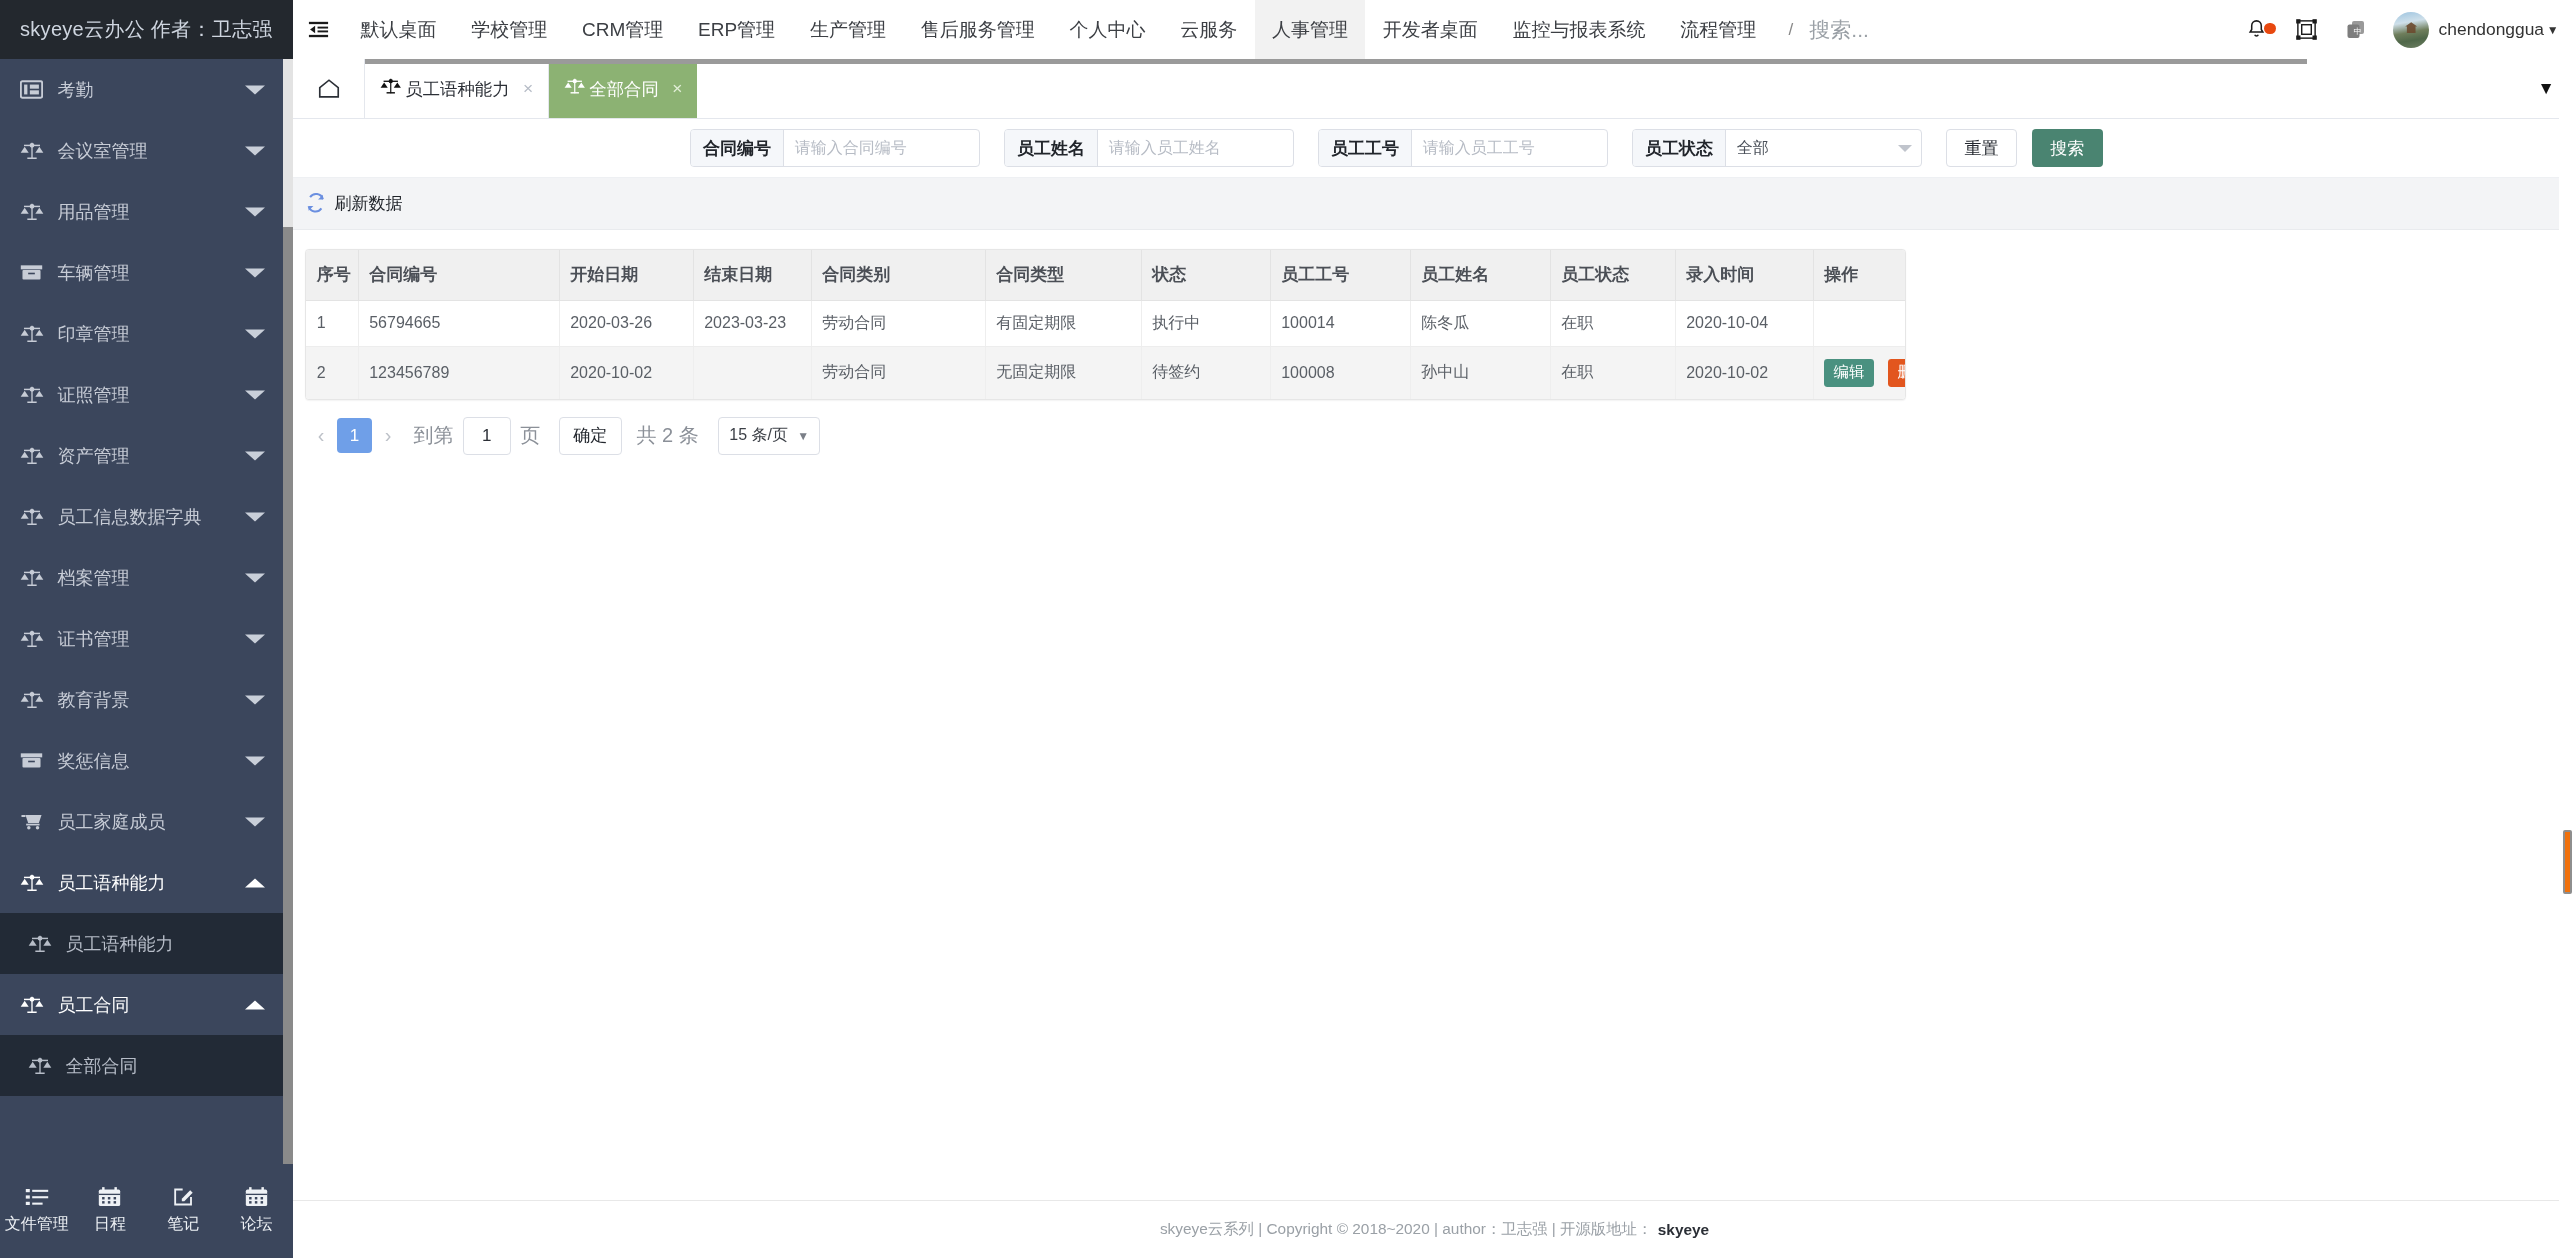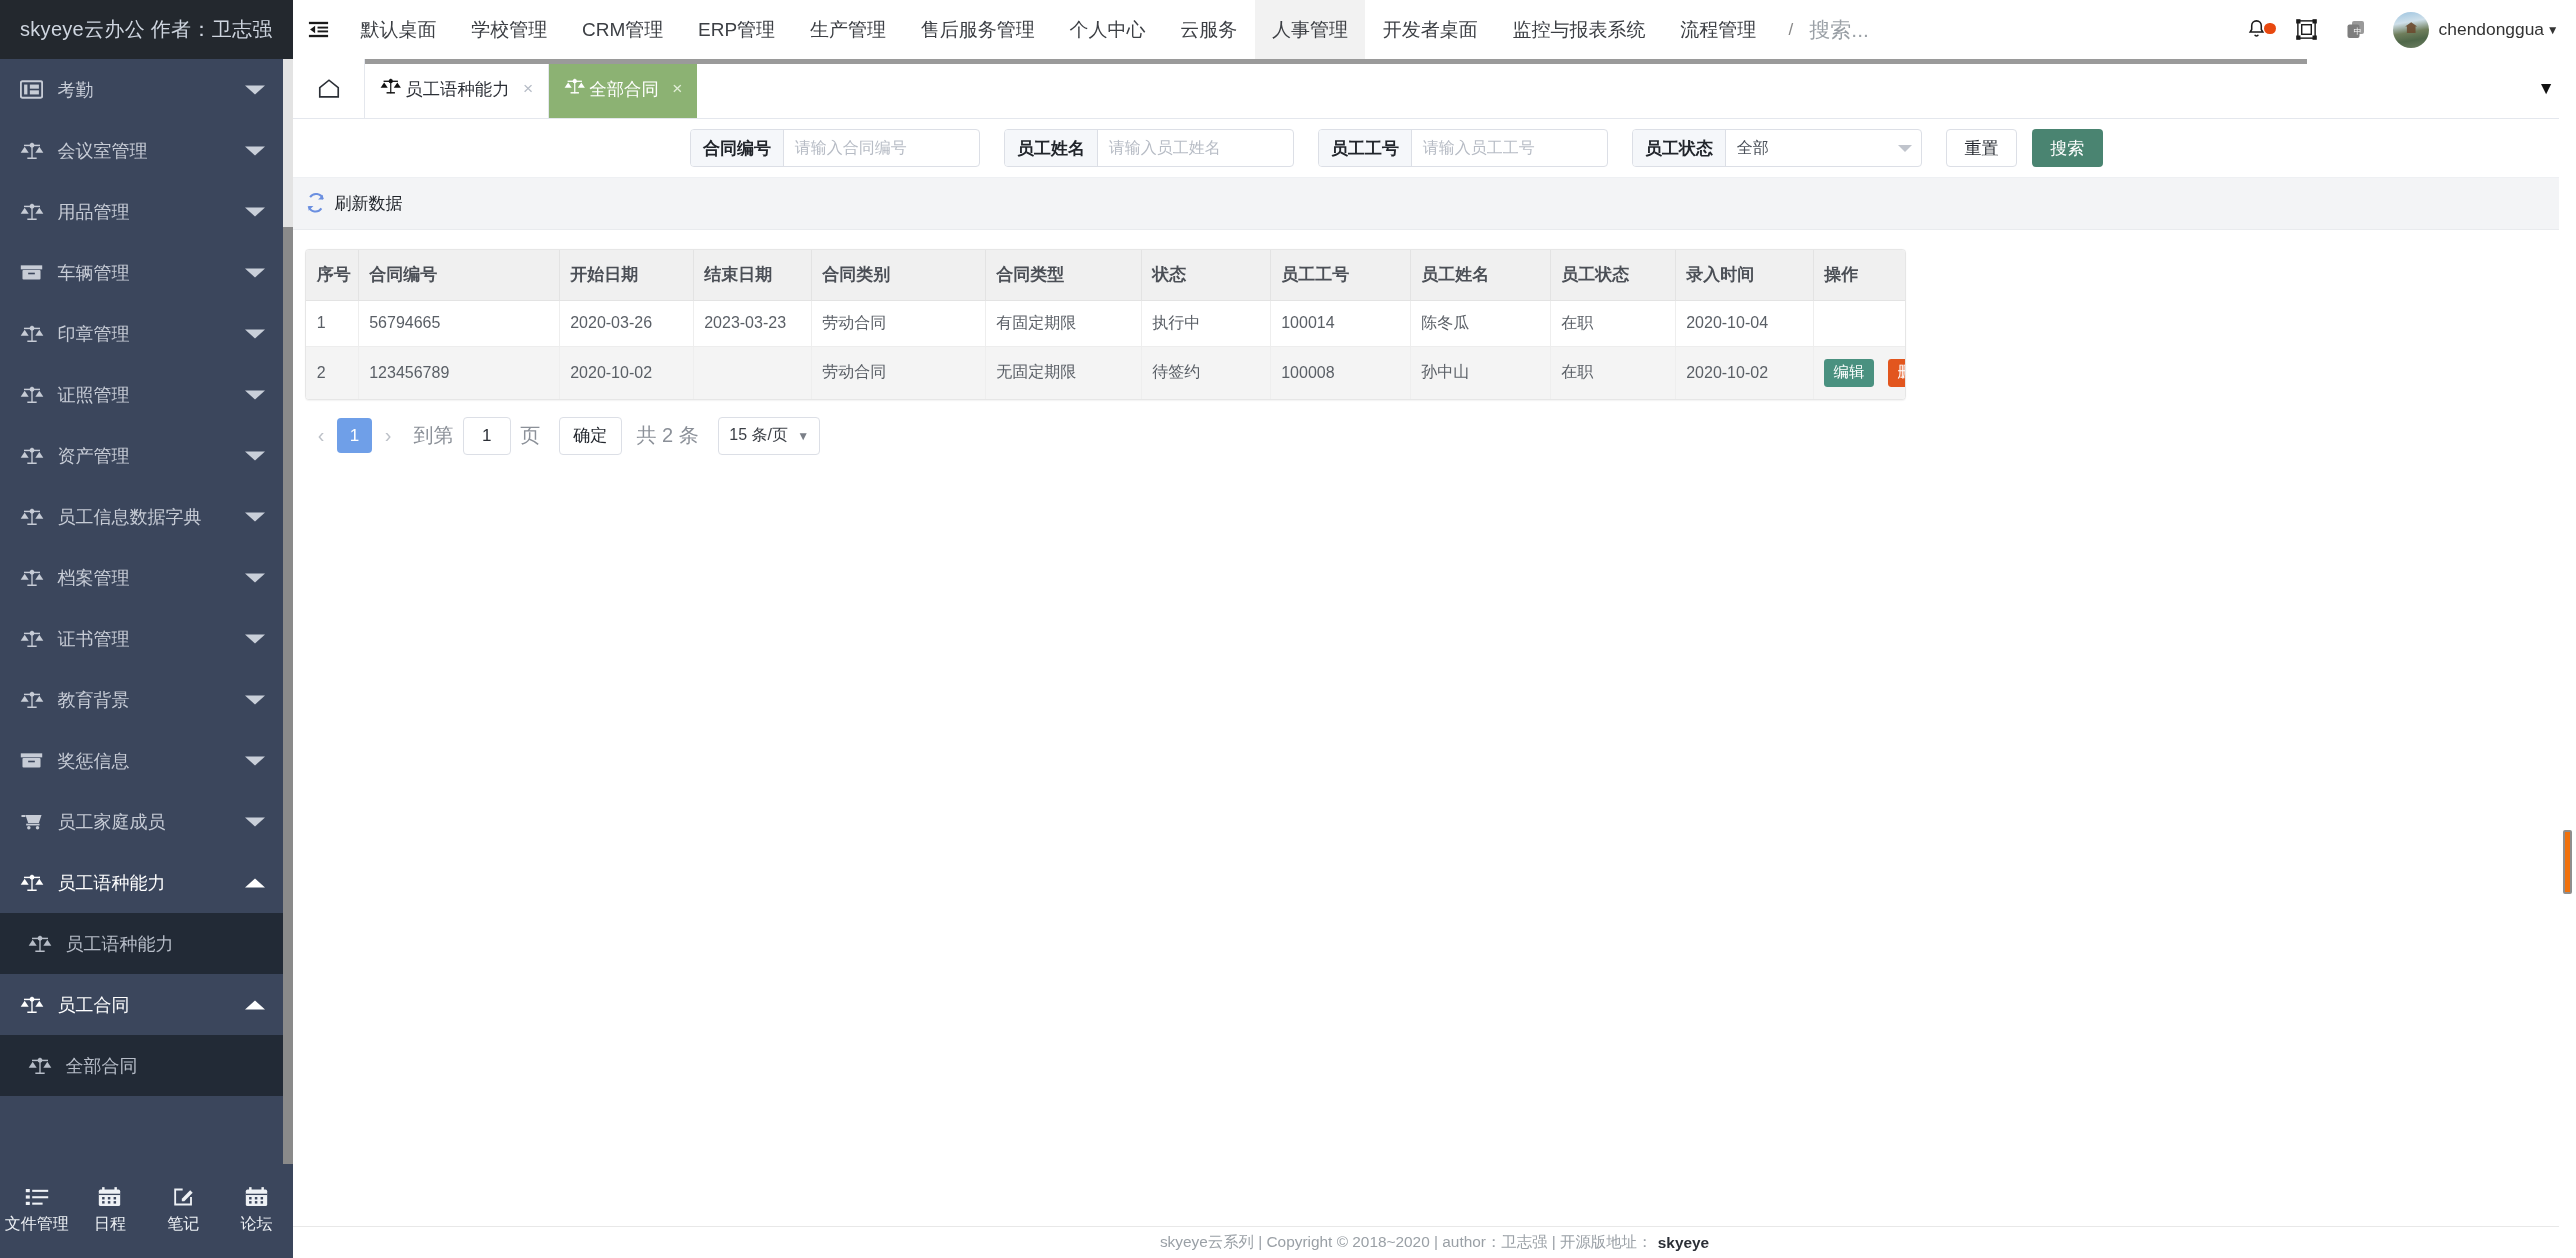--- a/index.html
+++ b/index.html
@@ -343,21 +343,21 @@
   .psize {
     height: 38px; min-width: 102px; border:0.7px solid #dcdfe6; border-radius:4px;
     display:flex;align-items:center;justify-content:space-between;
     padding: 0 9.4px 0 10.7px; font-size: 16px; color:#3b3f46; cursor:pointer;
     margin-left: 9.4px; background:#fff;
   }
 
   
   #footer {
     position: absolute; bottom: 0; left: 0;
-    width: 2283px; height: 32px;
+    width: 2283px; height: 58px;
     border-top: 0.7px solid #e8e8e8;
     display: flex; align-items: center; justify-content: center;
     font-size: 15.4px; color: #9aa0a6;
     background: #fff;
     gap: 0;
   }
   #footer .fbold { color:#2b2f36; font-weight: bold; margin-left: 5.4px; }
 
   
   #page-scroll {

